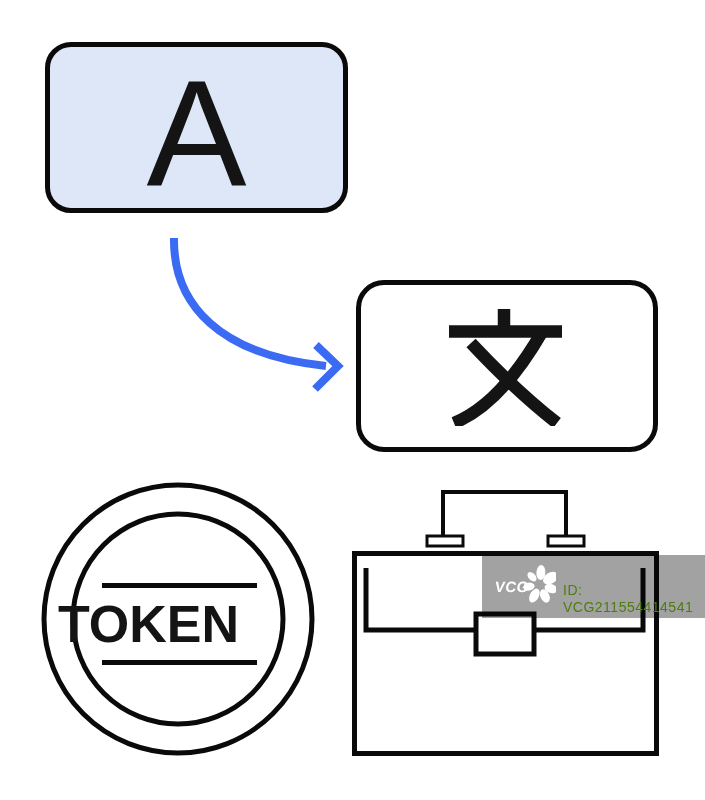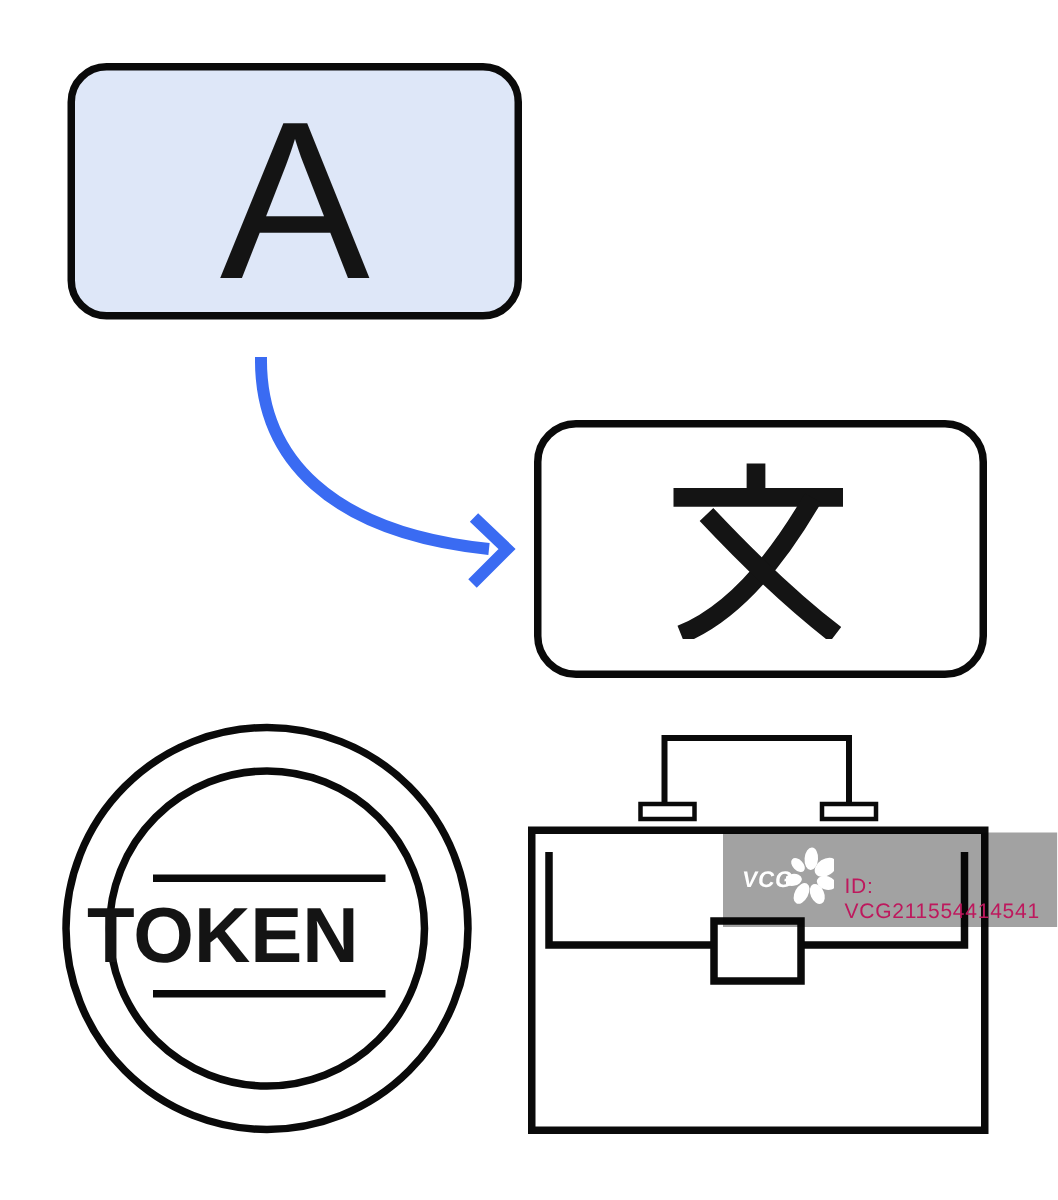--- a/index.html
+++ b/index.html
@@ -120,16 +120,16 @@
       <g fill="#ffffff">
         <ellipse cx="0" cy="-12.5" rx="4.5" ry="7.5" transform="rotate(4)"></ellipse>
         <ellipse cx="0" cy="-12.5" rx="5.5" ry="8" transform="rotate(57)"></ellipse>
         <ellipse cx="0" cy="-11.5" rx="4.5" ry="6.5" transform="rotate(108)"></ellipse>
         <ellipse cx="0" cy="-12" rx="4.5" ry="7" transform="rotate(156)"></ellipse>
         <ellipse cx="0" cy="-12" rx="4.5" ry="7.5" transform="rotate(208)"></ellipse>
         <ellipse cx="0" cy="-11.5" rx="4" ry="6" transform="rotate(262)"></ellipse>
         <ellipse cx="0" cy="-11.5" rx="3.5" ry="5.5" transform="rotate(316)"></ellipse>
       </g>
     </svg>
-    <span class="wm-id" style="color: #be185d;">ID: VCG211554414541</span>
+    <span class="wm-id" style="color: #4d7c0f;">ID: VCG211554414541</span>
   </div>
 
 </div>
 
 </body></html>

